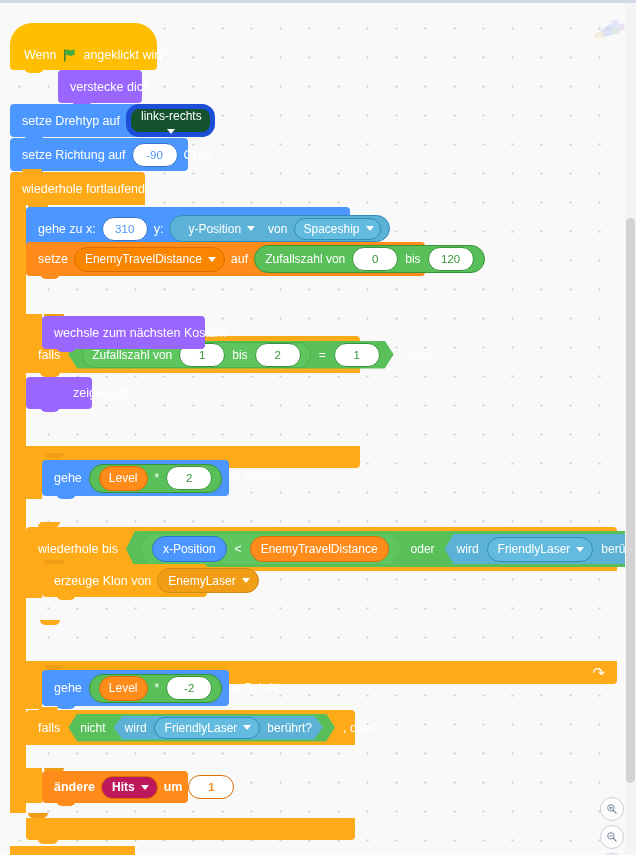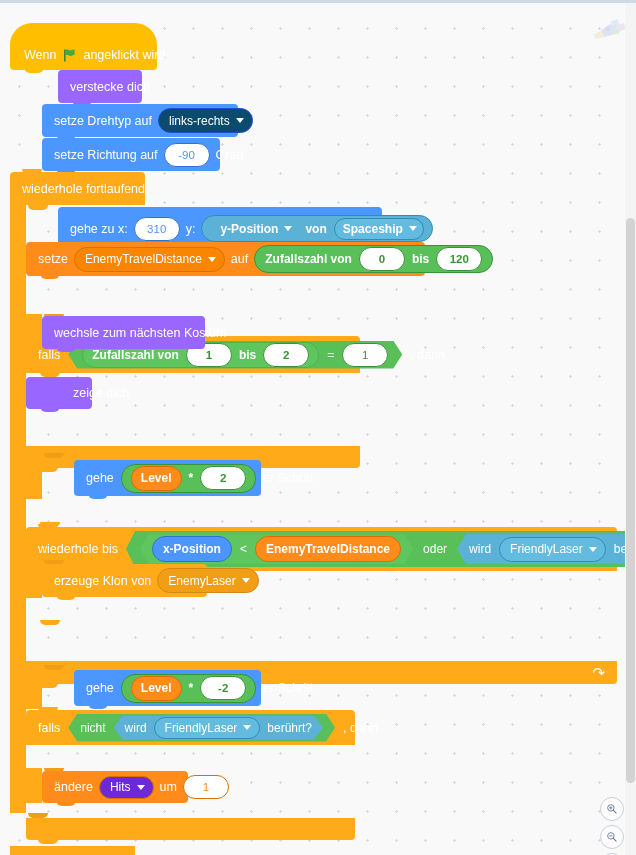--- a/index.html
+++ b/index.html
@@ -25,44 +25,44 @@
   }
   
   .blk{position:absolute;display:flex;align-items:center;box-sizing:border-box;
        color:#fff;font-size:12.5px;white-space:nowrap;}
   .stack{border-radius:4px;height:33px;padding:0 12px;gap:6px;}
   .lbl{color:#fff;}
 
   
   .c-events{background:#ffbf00;}
   .c-looks{background:#9966ff;}
-  .c-motion{background:#4c97ff;margin-left:32px;}
+  .c-motion{background:#4c97ff;}
   .c-control{background:#ffab19;}
   .c-data{background:#ff8c1a;}
 
   
   .rep{display:inline-flex;align-items:center;justify-content:flex-end;
-       border-radius:14px;height:24px;padding:0 10px;font-size:12px;color:#fff;font-weight:bold;}
+       border-radius:14px;height:24px;padding:0 10px;font-size:12px;color:#fff;}
   .rep-motion{background:#4c97ff;border:1px solid #3373cc;}
   .rep-data{background:#ff8c1a;border:1px solid #db6e00;}
   .rep-sensing{background:#5cb1d6;border:1px solid #2e8eb8;}
   .rep-operator{background:#59c059;border:1px solid #389438;}
 
   
   .inp{display:inline-flex;align-items:center;justify-content:center;
        background:#fff;border-radius:14px;height:22px;min-width:26px;padding:0 9px;
        font-size:11.5px;}
   .inp.motion{color:#4c97ff;border:1px solid #3373cc;}
   .inp.operator{color:#389438;border:1px solid #389438;}
   .inp.data{color:#ff8c1a;border:1px solid #db6e00;}
 
   
   .dd{display:inline-flex;align-items:center;gap:6px;border-radius:13px;height:23px;
       padding:0 8px 0 10px;font-size:12px;color:#fff;}
-  .dd-motion-in{background:#0c4a6e;border:1px solid #1d4ed8;}
+  .dd-motion-in{background:#14532d;border:5px solid #1d4ed8;flex-direction:column;}
   .dd-data{background:#ff8c1a;border:1px solid #db6e00;}
   .dd-sensing-in{background:#63bbe0;border:1px solid #2e8eb8;}
   .dd-control{background:#ff8c1a;border:1px solid #cf8b17;}
   .caret{width:0;height:0;border-left:4px solid transparent;border-right:4px solid transparent;
          border-top:5px solid #fff;display:inline-block;}
 
   
   .hex{display:inline-flex;align-items:center;gap:7px;height:26px;padding:0 12px;color:#fff;
        font-size:12px;
        clip-path:polygon(9px 0,calc(100% - 9px) 0,100% 50%,calc(100% - 9px) 100%,9px 100%,0 50%);}
@@ -300,23 +300,23 @@
       <span>*</span>
       <span class="inp operator">-2</span>
     </span>
     <span>er Schritt</span>
     <div style="position:absolute;left:14px;bottom:-3px;width:20px;height:6px;border-radius:0 0 6px 6px;background:#4c97ff;"></div>
   </div>
 
   <div style="position:absolute;left:26px;top:765px;width:16px;height:35px;background:#ffab19;"></div>
   <div style="position:absolute;left:44px;top:765px;width:20px;height:5px;border-radius:0 0 6px 6px;background:#f29d16;"></div>
 
-  <div class="blk stack c-data" style="left:42px;top:768px;width:146px;height:32px;background:#ff8c1a;">
+  <div class="blk stack c-data" style="left:42px;top:768px;width:146px;height:32px;background:#ff8c1a;font-weight:bold;">
     <span>ändere</span>
-    <span class="dd dd-data" style="background:#6d28d9;height:21px;">
+    <span class="dd dd-data" style="background:#be185d;height:21px;">
       <span>Hits</span>
       <i class="caret"></i>
     </span>
     <span>um</span>
     <span class="inp data">1</span>
     <div style="position:absolute;left:14px;bottom:-3px;width:20px;height:6px;border-radius:0 0 6px 6px;background:#ff8c1a;"></div>
   </div>
 
   <div class="vtrack"></div>
   <div class="vscroll" style="top:215px;height:565px;"></div>

